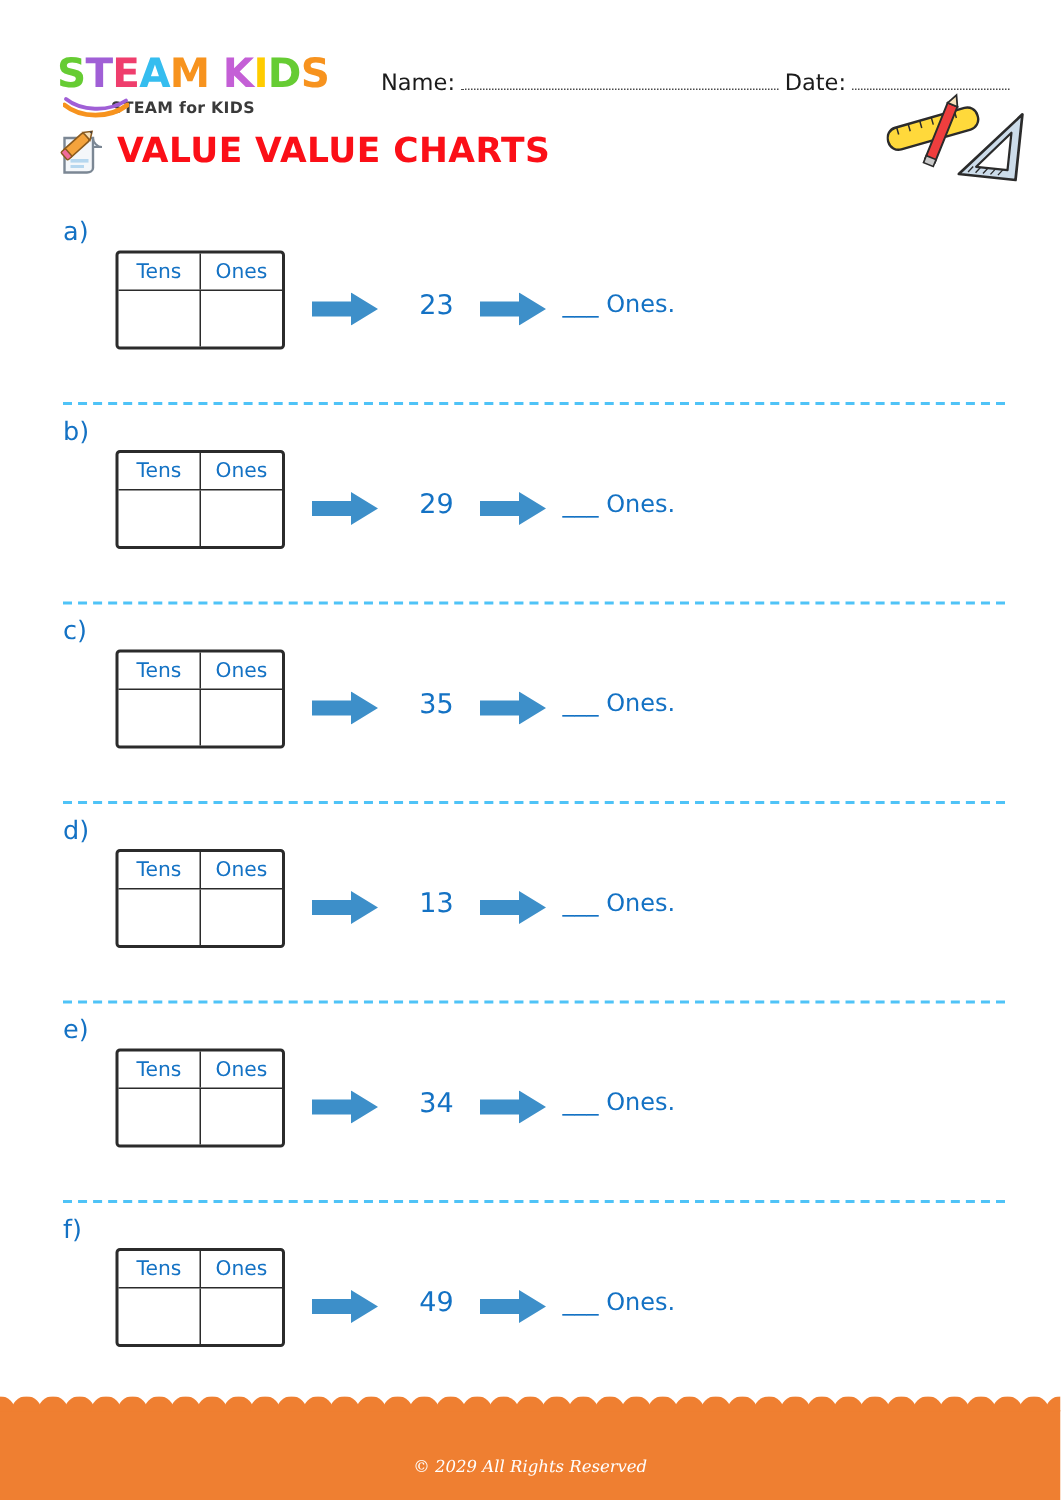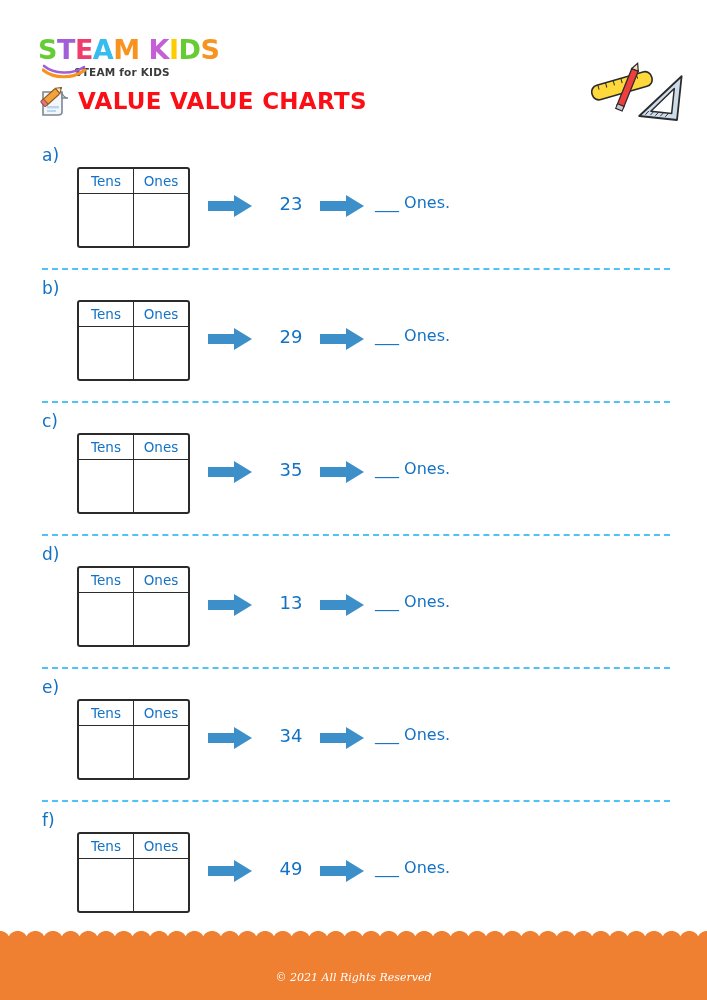--- a/index.html
+++ b/index.html
@@ -109,21 +109,21 @@
   .ex-label {
     position: absolute;
     left: 42px; top: 2px;
     font-size: 17px;
     color: #1472c4;
     font-family: "DejaVu Sans", sans-serif;
   }
   .pv-table {
     position: absolute;
     left: 77px; top: 24px;
-    width: 113px; height: 81px;
+    width: 113px; height: 66px;
     border: 2.2px solid #2b2b2b;
     border-radius: 3px;
     display: flex;
     flex-direction: column;
     background: #fff;
   }
   .pv-head, .pv-body { display: flex; }
   .pv-head { height: 25px; border-bottom: 1.6px solid #2b2b2b; }
   .pv-body { flex: 1; }
   .pv-cell {
@@ -218,20 +218,26 @@
   <div class="header">
     <div class="logo-block" style="position:relative;">
       <div class="logo-word" id="logo-word"><span style="color: rgb(102, 204, 51);">S</span><span style="color: rgb(160, 95, 214);">T</span><span style="color: rgb(239, 62, 109);">E</span><span style="color: rgb(53, 189, 239);">A</span><span style="color: rgb(247, 147, 30);">M</span><span style="color: rgb(255, 255, 255);">&nbsp;</span><span style="color: rgb(196, 95, 214);">K</span><span style="color: rgb(255, 204, 0);">I</span><span style="color: rgb(102, 204, 51);">D</span><span style="color: rgb(247, 147, 30);">S</span></div>
       <svg class="logo-swoosh" viewBox="0 0 44 16">
         <path d="M2,3 C12,11 30,12 42,4" stroke="#a05fd6" stroke-width="2.6" fill="none" stroke-linecap="round"></path>
         <path d="M1,7 C12,16 31,16 43,7" stroke="#f7931e" stroke-width="3.2" fill="none" stroke-linecap="round"></path>
       </svg>
       <div class="logo-sub">STEAM for KIDS</div>
     </div>
 
+    <div class="namedate">
+      <span class="nd-label">Name:</span>
+      <span class="nd-line name"></span>
+      <span class="nd-label">Date:</span>
+      <span class="nd-line date"></span>
+    </div>
   </div>
 
   <div class="title-row">
     <svg class="title-icon" viewBox="0 0 40 38">
       <path d="M9,10 L28,10 L28,30 C28,32 26,33 24,33 L9,33 Z" fill="#f4f7fa" stroke="#7b8794" stroke-width="1.6"></path>
       <path d="M28,10 L28,16 L34,16 C31,16 28,13 28,10 Z" fill="#e3e9ef" stroke="#7b8794" stroke-width="1.3"></path>
       <rect x="13" y="24" width="12" height="2.4" fill="#b6d7ef"></rect>
       <rect x="13" y="28" width="9" height="2" fill="#b6d7ef"></rect>
       <g transform="rotate(-42 18 16)">
         <rect x="9" y="11" width="18" height="7" rx="1.5" fill="#f4a33c" stroke="#8a5a1e" stroke-width="1.1"></rect>
@@ -434,16 +440,16 @@
           <circle cx="600.9499999999999" cy="10" r="10.1"></circle>
           <circle cx="618.625" cy="10" r="10.1"></circle>
           <circle cx="636.3" cy="10" r="10.1"></circle>
           <circle cx="653.975" cy="10" r="10.1"></circle>
           <circle cx="671.65" cy="10" r="10.1"></circle>
           <circle cx="689.3249999999999" cy="10" r="10.1"></circle>
           <circle cx="707" cy="10" r="10.1"></circle>
           <circle cx="724.675" cy="10" r="10.1"></circle>
         </g>
     </svg>
-    <div class="footer-copy">© 2021 All Rights Reserved</div>
+    <div class="footer-copy">© 2029 All Rights Reserved</div>
   </div>
 
 </div>
 
 </body></html>

